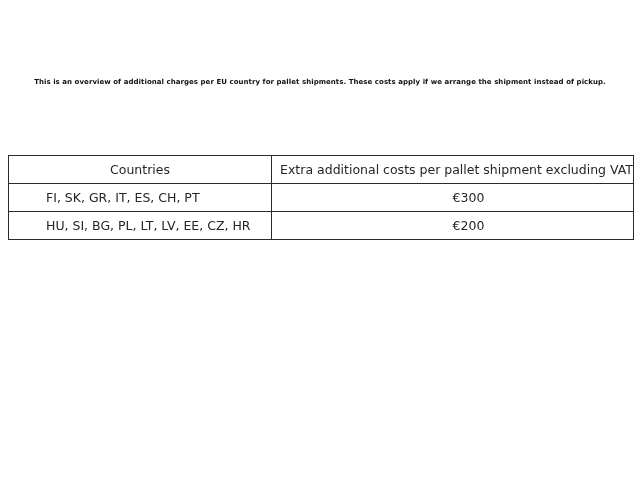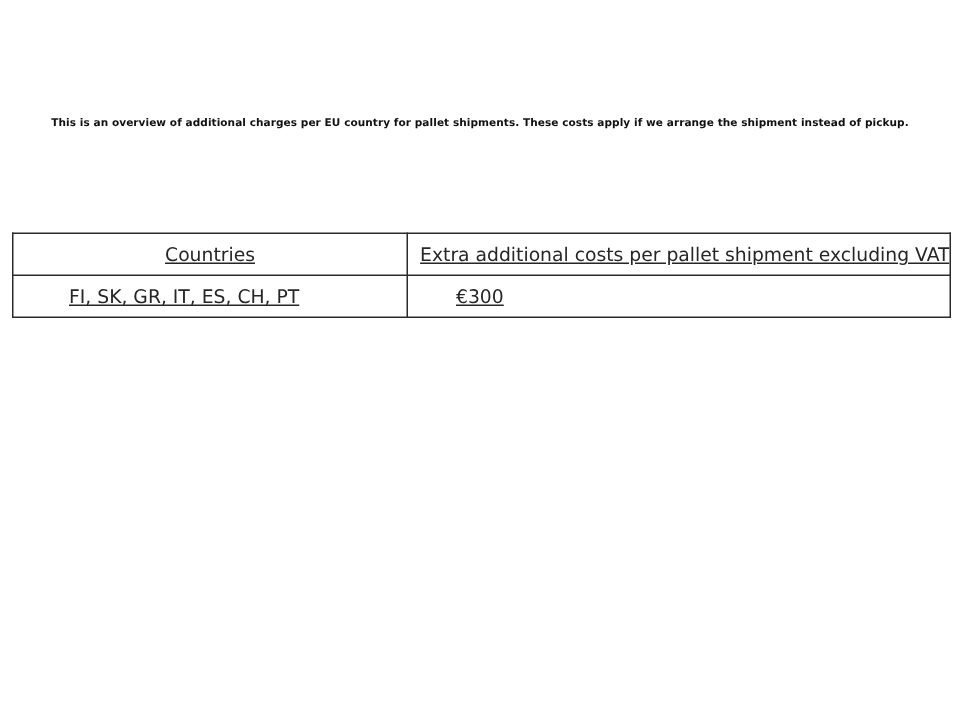--- a/index.html
+++ b/index.html
@@ -40,35 +40,34 @@
   table.charges td {
     border: 1px solid #2b2b2b;
     height: 27px;
     font-size: 12.5px;
     font-weight: normal;
     color: #262626;
     padding: 0;
     vertical-align: middle;
     white-space: nowrap;
     overflow: hidden;
-    text-decoration: underline;
   }
   table.charges th.countries-header {
     text-align: center;
   }
   table.charges th.costs-header {
     text-align: right;
     padding-left: 8px;
   }
   table.charges td.countries-cell {
     text-align: left;
     padding-left: 37px;
   }
   table.charges td.cost-cell {
-    text-align: left;
+    text-align: center;
     padding-left: 32px;
   }
 </style>
 </head>
 <body>
 
 <div class="caption">This is an overview of additional charges per EU country for pallet shipments. These costs apply if we arrange the shipment instead of pickup.</div>
 
 <table class="charges">
   <colgroup>
@@ -79,14 +78,18 @@
     <tr>
       <th class="countries-header">Countries</th>
       <th class="costs-header">Extra additional costs per pallet shipment excluding VAT</th>
     </tr>
   </thead>
   <tbody id="table-body">
       <tr>
         <td class="countries-cell">FI, SK, GR, IT, ES, CH, PT</td>
         <td class="cost-cell">€300</td>
       </tr>
+      <tr>
+        <td class="countries-cell">HU, SI, BG, PL, LT, LV, EE, CZ, HR</td>
+        <td class="cost-cell">€200</td>
+      </tr>
     </tbody>
 </table>
 
 </body></html>

